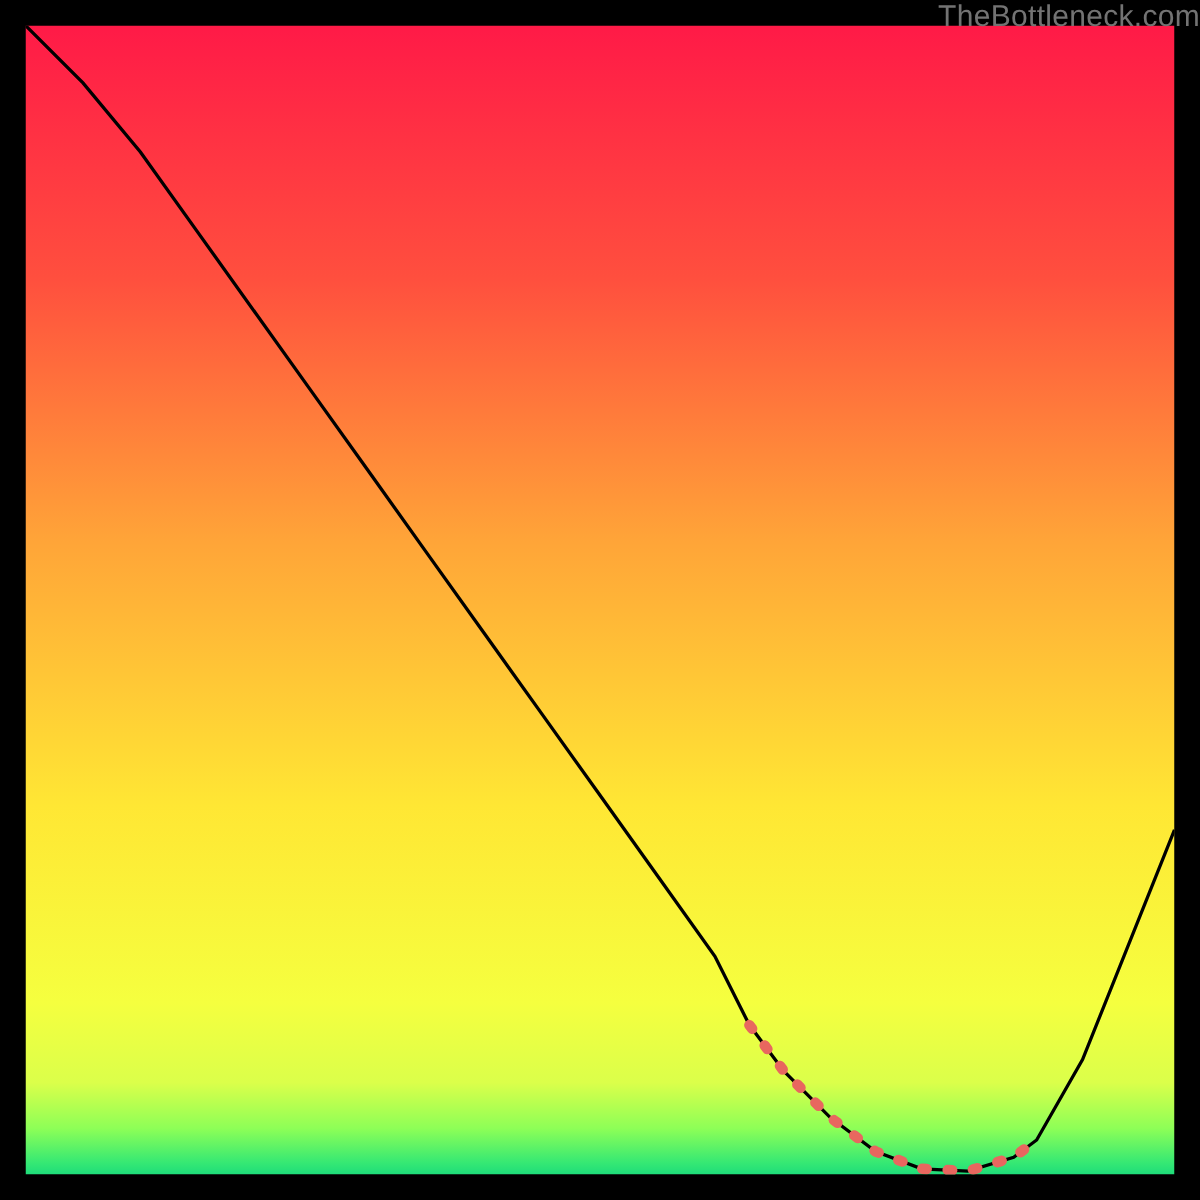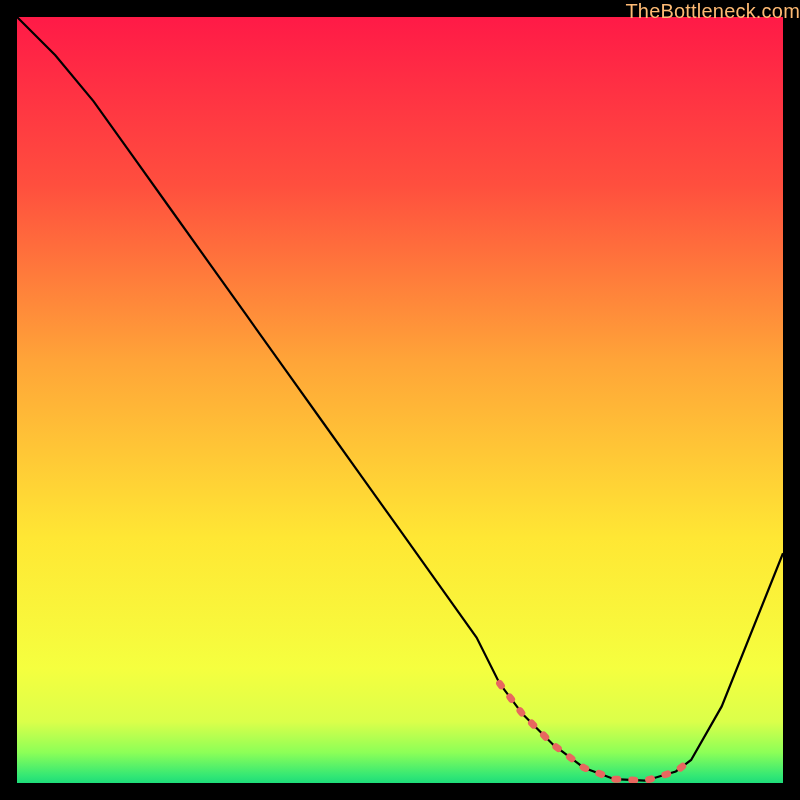--- a/index.html
+++ b/index.html
@@ -23,21 +23,21 @@
     position: absolute;
     left: 0;
     top: 0;
     width: 766px;
     height: 766px;
   }
   .watermark {
     position: absolute;
     top: 0;
     right: 0;
-    color: #fdba74;
+    color: #737373;
     font-size: 20px;
     font-weight: 500;
     letter-spacing: 0.2px;
   }
   svg {
     position: absolute;
     left: 0;
     top: 0;
   }
 </style>

